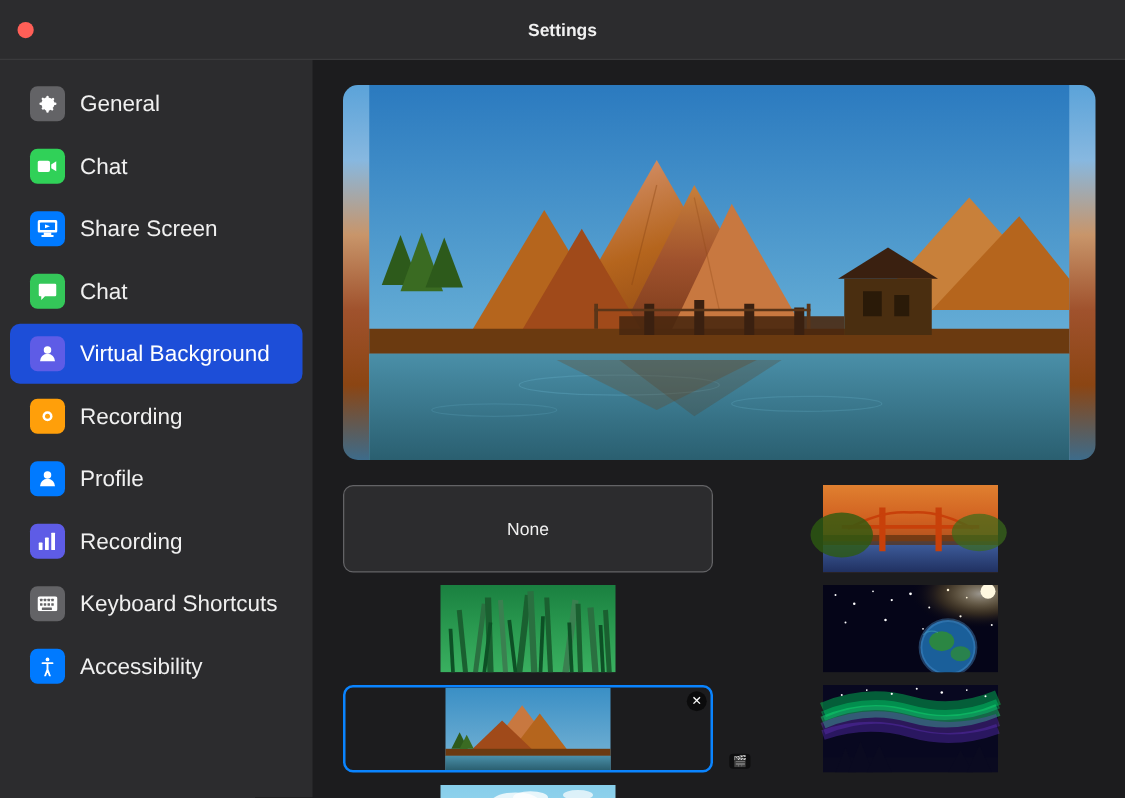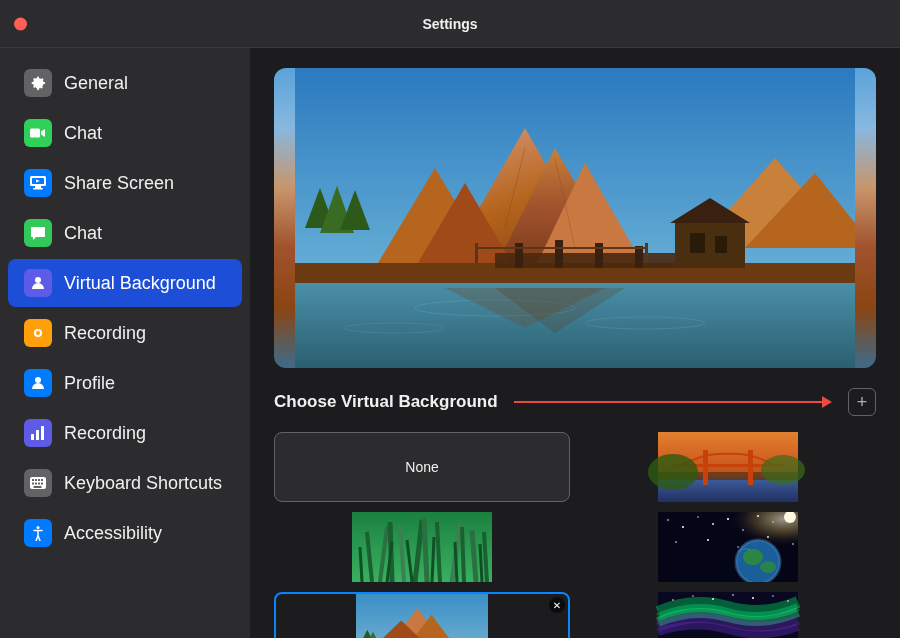--- a/index.html
+++ b/index.html
@@ -417,28 +417,20 @@
 
         <ellipse cx="200" cy="240" rx="80" ry="8" fill="none" stroke="#5fa8c0" stroke-width="1" opacity="0.4"></ellipse>
         <ellipse cx="350" cy="255" rx="60" ry="6" fill="none" stroke="#5fa8c0" stroke-width="1" opacity="0.3"></ellipse>
         <ellipse cx="100" cy="260" rx="50" ry="5" fill="none" stroke="#5fa8c0" stroke-width="1" opacity="0.25"></ellipse>
 
         <polygon points="150,220 230,260 310,220" fill="#6b4520" opacity="0.3"></polygon>
         <polygon points="200,220 260,265 330,220" fill="#5a3818" opacity="0.25"></polygon>
       </svg>
     </div>
 
-    <div class="section-header">
-      <span class="section-title">Choose Virtual Background</span>
-      <div class="arrow-line">
-        <div class="arrow-shaft"></div>
-        <div class="arrow-head"></div>
-      </div>
-      <button class="add-btn">+</button>
-    </div>
 
     <div class="thumbnails-grid">
 
       <div class="thumb-item none-item">
         <span class="none-label">None</span>
       </div>
 
       <div class="thumb-item">
         <svg class="thumb-svg" viewBox="0 0 140 70" xmlns="http://www.w3.org/2000/svg">
           <defs>

